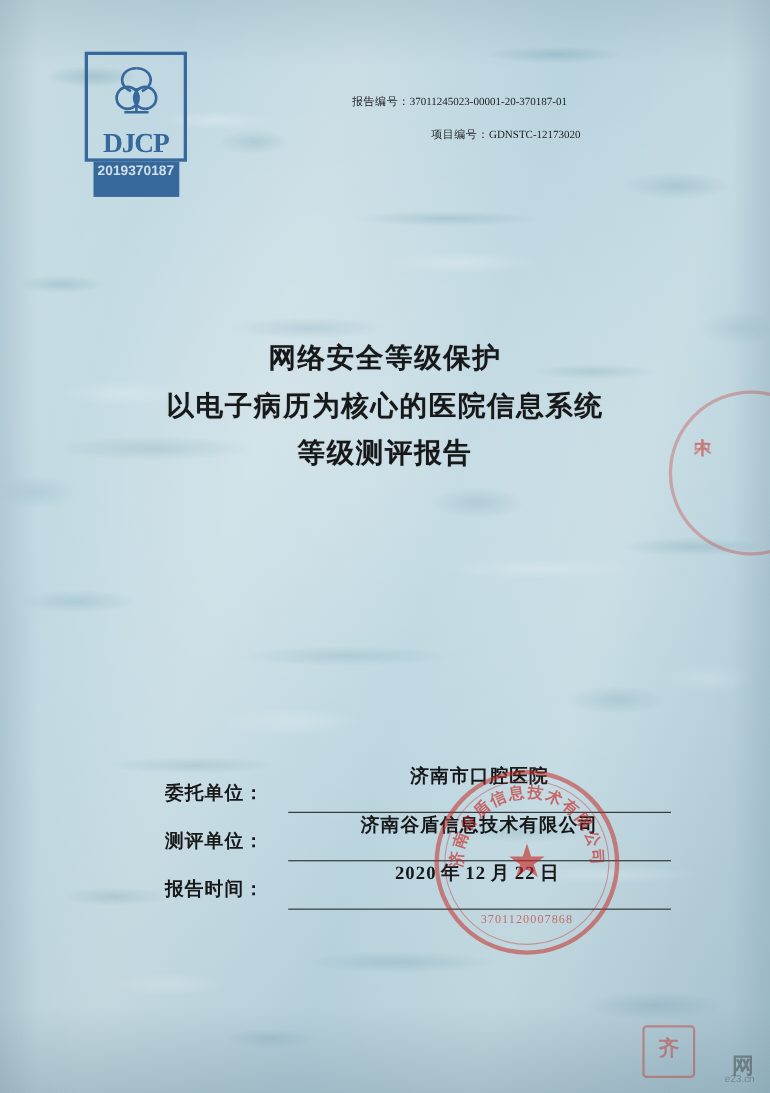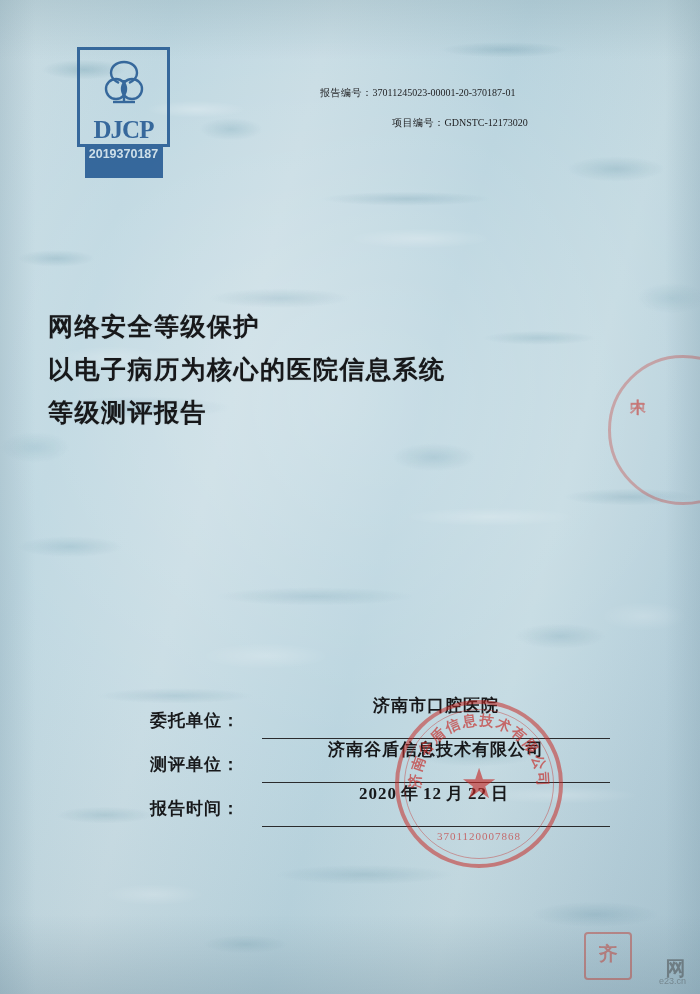--- a/index.html
+++ b/index.html
@@ -141,23 +141,22 @@
   }
   .hdr-line .lbl { letter-spacing: 0.5px; }
   .hdr-line.second { padding-left: 72px; }
 
   
   #title {
     position: absolute;
     left: 0;
     right: 0;
     top: 305px;
-    text-align: left;
+    text-align: center;
     color: #17181a;
-    padding-left: 48px;
   }
   #title .t-line {
     font-family: "Liberation Sans", sans-serif;
     font-weight: bold;
     font-size: 25px;
     letter-spacing: 1.5px;
     line-height: 43px;
     text-shadow: 0 0 1px rgba(0,0,0,0.25);
   }
 

